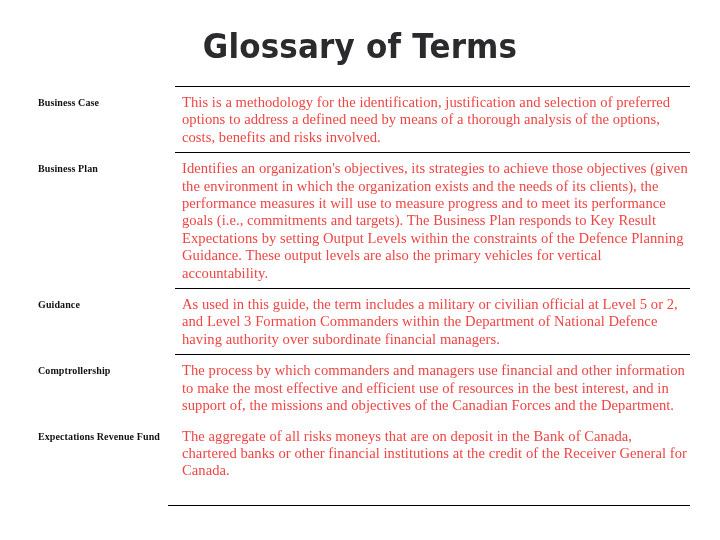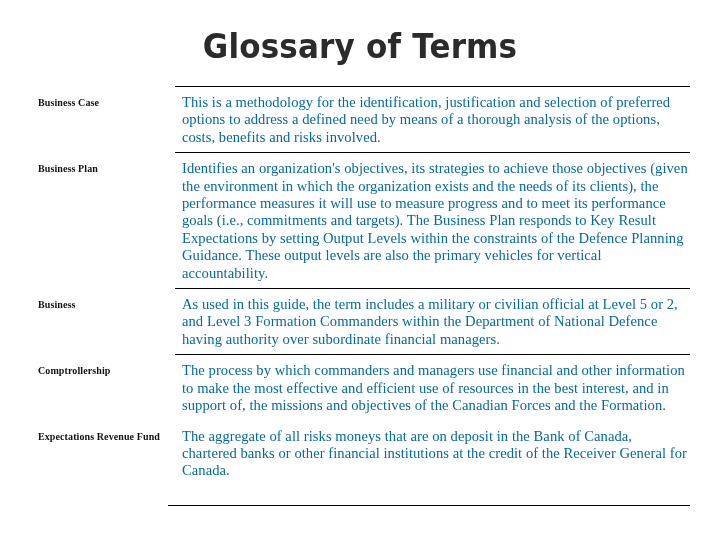--- a/index.html
+++ b/index.html
@@ -82,21 +82,21 @@
     line-height: 17px;
     color: #111;
     padding-top: 7px;
     letter-spacing: 0.1px;
   }
 
   .definition {
     font-family: "Liberation Serif", serif;
     font-size: 14.6px;
     line-height: 17.4px;
-    color: #0369a1;
+    color: #ef4444;
     padding-top: 7px;
     padding-bottom: 6px;
     padding-left: 7px;
     text-align: left;
     letter-spacing: 0.05px;
   }
 
   
   .definition, .term {
     text-rendering: optimizeLegibility;
@@ -139,34 +139,34 @@
           <td class="term-cell">
             <div class="term">Business Plan</div>
           </td>
           <td class="spacer-cell"></td>
           <td class="def-cell">
             <div class="definition">Identifies an organization's objectives, its strategies to achieve those objectives (given the environment in which the organization exists and the needs of its clients), the performance measures it will use to measure progress and to meet its performance goals (i.e., commitments and targets). The Business Plan responds to Key Result Expectations by setting Output Levels within the constraints of the Defence Planning Guidance.  These output levels are also the primary vehicles for vertical accountability.</div>
           </td>
         </tr>
         <tr class="ruled">
           <td class="term-cell">
-            <div class="term">Business</div>
+            <div class="term">Guidance</div>
           </td>
           <td class="spacer-cell"></td>
           <td class="def-cell">
             <div class="definition">As used in this guide, the term includes a military or civilian official at Level 5 or 2, and Level 3 Formation Commanders within the Department of National Defence having authority over subordinate financial managers.</div>
           </td>
         </tr>
         <tr class="ruled">
           <td class="term-cell">
             <div class="term">Comptrollership</div>
           </td>
           <td class="spacer-cell"></td>
           <td class="def-cell">
-            <div class="definition">The process by which commanders and managers use financial and other information to make the most effective and efficient use of resources in the best interest, and in support of, the missions and objectives of the Canadian Forces and the Formation.</div>
+            <div class="definition">The process by which commanders and managers use financial and other information to make the most effective and efficient use of resources in the best interest, and in support of, the missions and objectives of the Canadian Forces and the Department.</div>
           </td>
         </tr>
         <tr>
           <td class="term-cell">
             <div class="term">Expectations Revenue Fund</div>
           </td>
           <td class="spacer-cell"></td>
           <td class="def-cell">
             <div class="definition">The aggregate of all risks moneys that are on deposit in the Bank of Canada, chartered banks or other financial institutions at the credit of the Receiver General for Canada.</div>
           </td>

